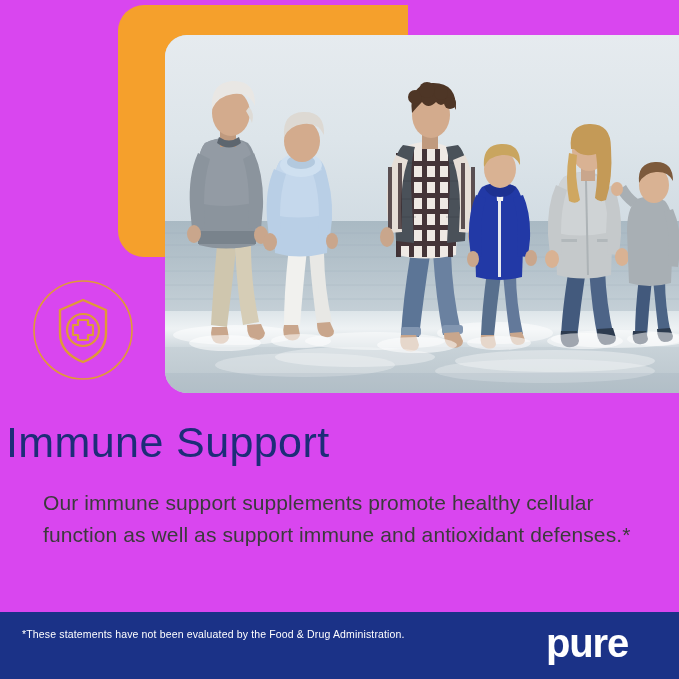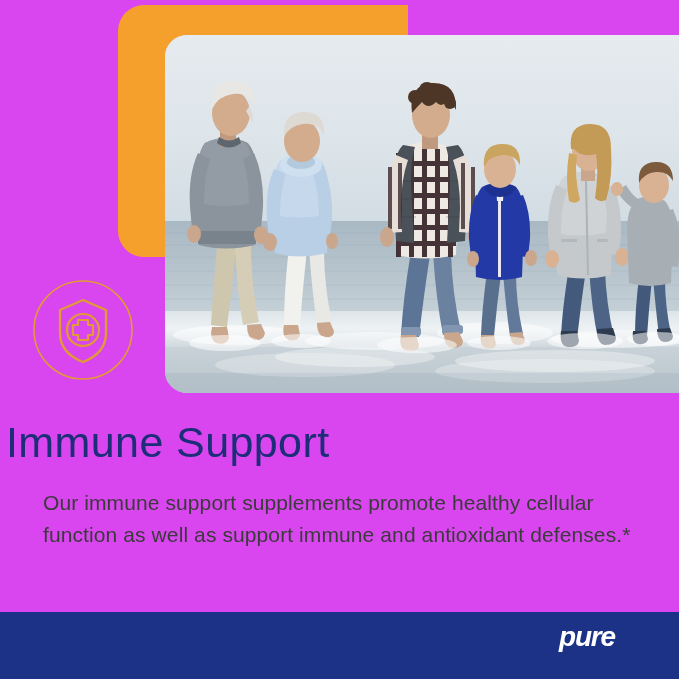--- a/index.html
+++ b/index.html
@@ -106,23 +106,22 @@
 
   .brand {
     position: absolute;
     right: 22px;
     top: 11px;
     width: 140px;
     text-align: center;
     color: #ffffff;
   }
   .brand-main {
-    font-size: 28px;
+    font-size: 40px;
     font-weight: bold;
-    font-style: italic;
     letter-spacing: -1.2px;
     line-height: 1;
     display: block;
   }
   .brand-sub {
     font-size: 14.5px;
     font-weight: bold;
     font-style: italic;
     letter-spacing: -0.3px;
     line-height: 1.1;
@@ -412,19 +411,20 @@
       <path d="M47 42 h10 v5 h5 v10 h-5 v5 h-10 v-5 h-5 v-10 h5 Z" fill="none" stroke="#e09a36" stroke-width="2.2" stroke-linejoin="round"></path>
     </svg>
   </div>
 
   <div class="headline">Immune Support</div>
 
   <div class="subcopy">Our immune support supplements promote healthy cellular function as well as support immune and antioxidant defenses.*</div>
 
   <div class="footer">
     <div class="disclaimer">
+      <span>*These statements have not been evaluated by the Food &amp; Drug Administration.</span>
     </div>
     <div class="brand">
       <span class="brand-main">pure</span>
     </div>
   </div>
 
 </div>
 
 </body></html>

